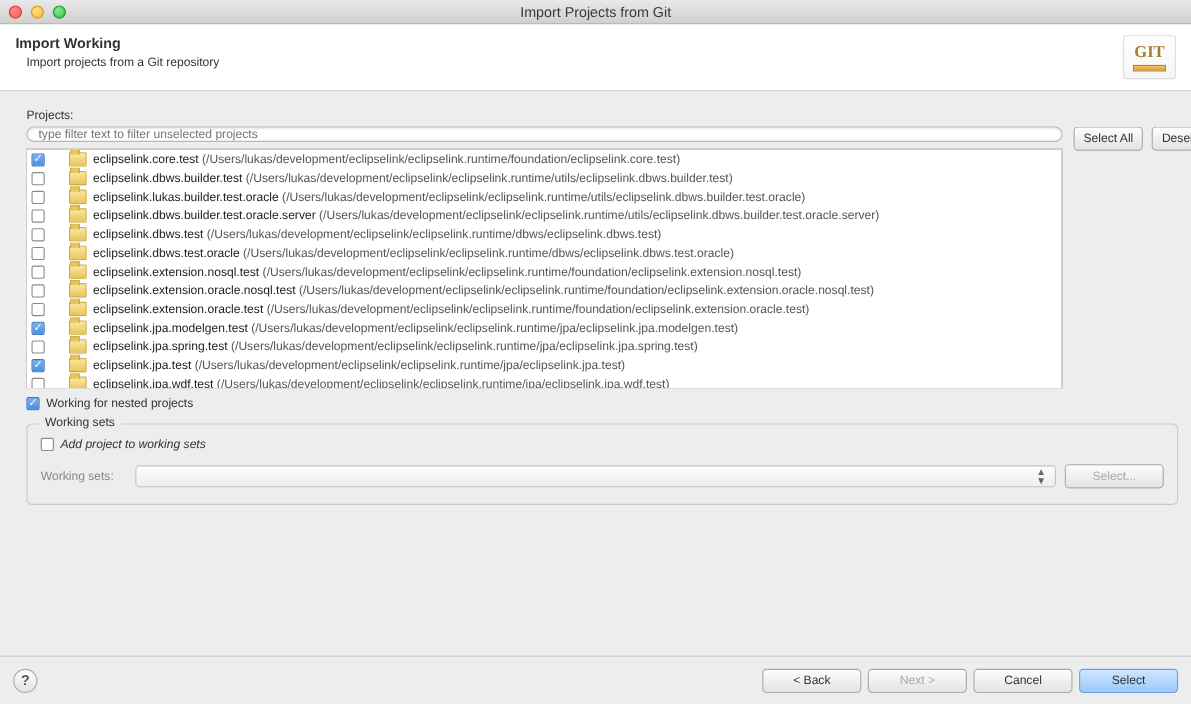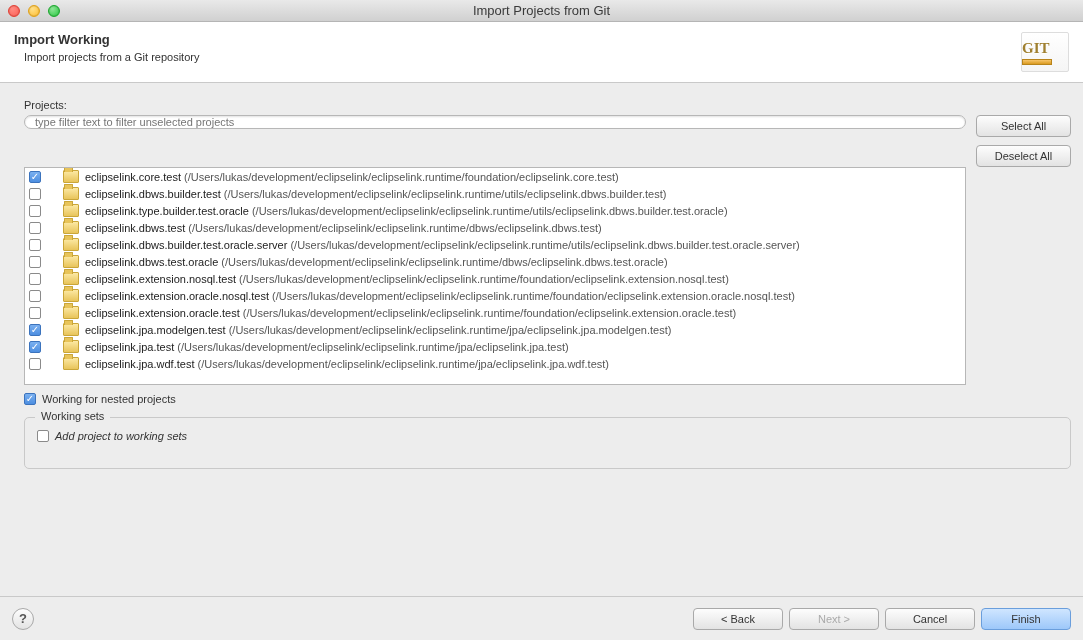--- a/index.html
+++ b/index.html
@@ -38,21 +38,21 @@
     border-bottom: 1px solid #c9c9c9;
     padding: 10px 14px 10px 14px;
     display: flex; justify-content: space-between;
   }
   .header-texts h1 {
     margin: 0 0 4px 0; font-size: 13px; font-weight: bold;
   }
   .header-texts p { margin: 0 0 0 10px; font-size: 11px; color:#333; }
   .git-logo {
     width: 48px; height: 40px;
-    display: flex; flex-direction: column; justify-content:center;
+    display: flex; flex-direction: column; align-items:center; justify-content:center;
     border:1px solid #ddd; border-radius:2px;
     background:linear-gradient(#fff,#f5f5f5);
     font-weight:bold; font-family: Georgia, serif;
     font-size:15px; color:#a08030;
     text-shadow:0 1px 0 #fff;
   }
   .git-logo .bar { width:30px; height:6px; margin-top:2px;
     background:linear-gradient(#f7c56a,#d99a20); border:1px solid #b8841a;}
 
   
@@ -65,42 +65,42 @@
   .filter-input {
     flex:1;
     height:22px;
     border:1px solid #b7b7b7;
     border-radius:12px;
     padding:0 10px;
     font-size:11px; color:#888;
     background:#fff;
     box-shadow: inset 0 1px 2px rgba(0,0,0,.12);
   }
-  .side-btn-col { display:flex; flex-direction:column; gap:8px; width:95px; }
+  .side-btn-col { display:flex; flex-direction:row; gap:8px; width:95px; }
   .mac-btn {
     height:22px;
     border:1px solid #a9a9a9;
     border-radius:4px;
     background:linear-gradient(#fdfdfd,#e3e3e3);
     font-size:11px; color:#333;
     cursor:pointer;
     padding:0 8px;
     white-space:nowrap;
   }
   .mac-btn.primary {
     background:linear-gradient(#cfe6ff,#9dc8fa);
     border-color:#6a9edc;
   }
   .mac-btn:disabled { color:#aaa; }
 
   
   .projects-pane {
     display:flex; align-items:flex-start; gap:10px;
   }
-  .left-stack { flex:1; display:flex; flex-direction:column;gap:32px; }
+  .left-stack { flex:1; display:flex; flex-direction:column; }
 
   
   .project-list {
     margin-top:6px;
     height:218px;
     border:1px solid #b7b7b7;
     background:#fff;
     overflow-y:scroll;
     font-size:11px;
   }
@@ -232,35 +232,35 @@
             <span class="proj-name"><span class="pname">eclipselink.core.test</span><span class="ppath"> (/Users/lukas/development/eclipselink/eclipselink.runtime/foundation/eclipselink.core.test)</span></span>
           </div>
           <div class="project-row">
             <span class="chk"></span>
             <span class="folder-icon"></span>
             <span class="proj-name"><span class="pname">eclipselink.dbws.builder.test</span><span class="ppath"> (/Users/lukas/development/eclipselink/eclipselink.runtime/utils/eclipselink.dbws.builder.test)</span></span>
           </div>
           <div class="project-row">
             <span class="chk"></span>
             <span class="folder-icon"></span>
-            <span class="proj-name"><span class="pname">eclipselink.type.builder.test.oracle</span><span class="ppath"> (/Users/lukas/development/eclipselink/eclipselink.runtime/utils/eclipselink.dbws.builder.test.oracle)</span></span>
+            <span class="proj-name"><span class="pname">eclipselink.lukas.builder.test.oracle</span><span class="ppath"> (/Users/lukas/development/eclipselink/eclipselink.runtime/utils/eclipselink.dbws.builder.test.oracle)</span></span>
+          </div>
+          <div class="project-row">
+            <span class="chk"></span>
+            <span class="folder-icon"></span>
+            <span class="proj-name"><span class="pname">eclipselink.dbws.builder.test.oracle.server</span><span class="ppath"> (/Users/lukas/development/eclipselink/eclipselink.runtime/utils/eclipselink.dbws.builder.test.oracle.server)</span></span>
           </div>
           <div class="project-row">
             <span class="chk"></span>
             <span class="folder-icon"></span>
             <span class="proj-name"><span class="pname">eclipselink.dbws.test</span><span class="ppath"> (/Users/lukas/development/eclipselink/eclipselink.runtime/dbws/eclipselink.dbws.test)</span></span>
           </div>
           <div class="project-row">
             <span class="chk"></span>
             <span class="folder-icon"></span>
-            <span class="proj-name"><span class="pname">eclipselink.dbws.builder.test.oracle.server</span><span class="ppath"> (/Users/lukas/development/eclipselink/eclipselink.runtime/utils/eclipselink.dbws.builder.test.oracle.server)</span></span>
-          </div>
-          <div class="project-row">
-            <span class="chk"></span>
-            <span class="folder-icon"></span>
             <span class="proj-name"><span class="pname">eclipselink.dbws.test.oracle</span><span class="ppath"> (/Users/lukas/development/eclipselink/eclipselink.runtime/dbws/eclipselink.dbws.test.oracle)</span></span>
           </div>
           <div class="project-row">
             <span class="chk"></span>
             <span class="folder-icon"></span>
             <span class="proj-name"><span class="pname">eclipselink.extension.nosql.test</span><span class="ppath"> (/Users/lukas/development/eclipselink/eclipselink.runtime/foundation/eclipselink.extension.nosql.test)</span></span>
           </div>
           <div class="project-row">
             <span class="chk"></span>
             <span class="folder-icon"></span>
@@ -268,20 +268,25 @@
           </div>
           <div class="project-row">
             <span class="chk"></span>
             <span class="folder-icon"></span>
             <span class="proj-name"><span class="pname">eclipselink.extension.oracle.test</span><span class="ppath"> (/Users/lukas/development/eclipselink/eclipselink.runtime/foundation/eclipselink.extension.oracle.test)</span></span>
           </div>
           <div class="project-row">
             <span class="chk checked">✓</span>
             <span class="folder-icon"></span>
             <span class="proj-name"><span class="pname">eclipselink.jpa.modelgen.test</span><span class="ppath"> (/Users/lukas/development/eclipselink/eclipselink.runtime/jpa/eclipselink.jpa.modelgen.test)</span></span>
+          </div>
+          <div class="project-row">
+            <span class="chk"></span>
+            <span class="folder-icon"></span>
+            <span class="proj-name"><span class="pname">eclipselink.jpa.spring.test</span><span class="ppath"> (/Users/lukas/development/eclipselink/eclipselink.runtime/jpa/eclipselink.jpa.spring.test)</span></span>
           </div>
           <div class="project-row">
             <span class="chk checked">✓</span>
             <span class="folder-icon"></span>
             <span class="proj-name"><span class="pname">eclipselink.jpa.test</span><span class="ppath"> (/Users/lukas/development/eclipselink/eclipselink.runtime/jpa/eclipselink.jpa.test)</span></span>
           </div>
           <div class="project-row">
             <span class="chk"></span>
             <span class="folder-icon"></span>
             <span class="proj-name"><span class="pname">eclipselink.jpa.wdf.test</span><span class="ppath"> (/Users/lukas/development/eclipselink/eclipselink.runtime/jpa/eclipselink.jpa.wdf.test)</span></span>
@@ -298,24 +303,34 @@
     <span id="nested-chk" class="chk checked">✓</span>
     <span>Working for nested projects</span>
   </div>
 
   <div class="group">
     <div class="legend">Working sets</div>
     <div class="ws-row1">
       <span id="ws-add-chk" class="chk"></span>
       <span>Add project to working sets</span>
     </div>
+    <div class="ws-row2">
+      <label>Working sets:</label>
+      <div class="ws-combo">
+        <span class="arrows">
+          <span>▲</span>
+            <span>▼</span>
+        </span>
+      </div>
+      <button class="mac-btn" style="width:90px" disabled="">Select...</button>
+    </div>
   </div>
 
 </div>
 
 <div class="footer">
   <span class="help-icon">?</span>
   <div class="footer-spacer"></div>
   <button class="mac-btn foot-btn">&lt; Back</button>
   <button class="mac-btn foot-btn" disabled="">Next &gt;</button>
   <button class="mac-btn foot-btn">Cancel</button>
-  <button class="mac-btn foot-btn primary">Finish</button>
+  <button class="mac-btn foot-btn primary">Select</button>
 </div>
 
 </body></html>

